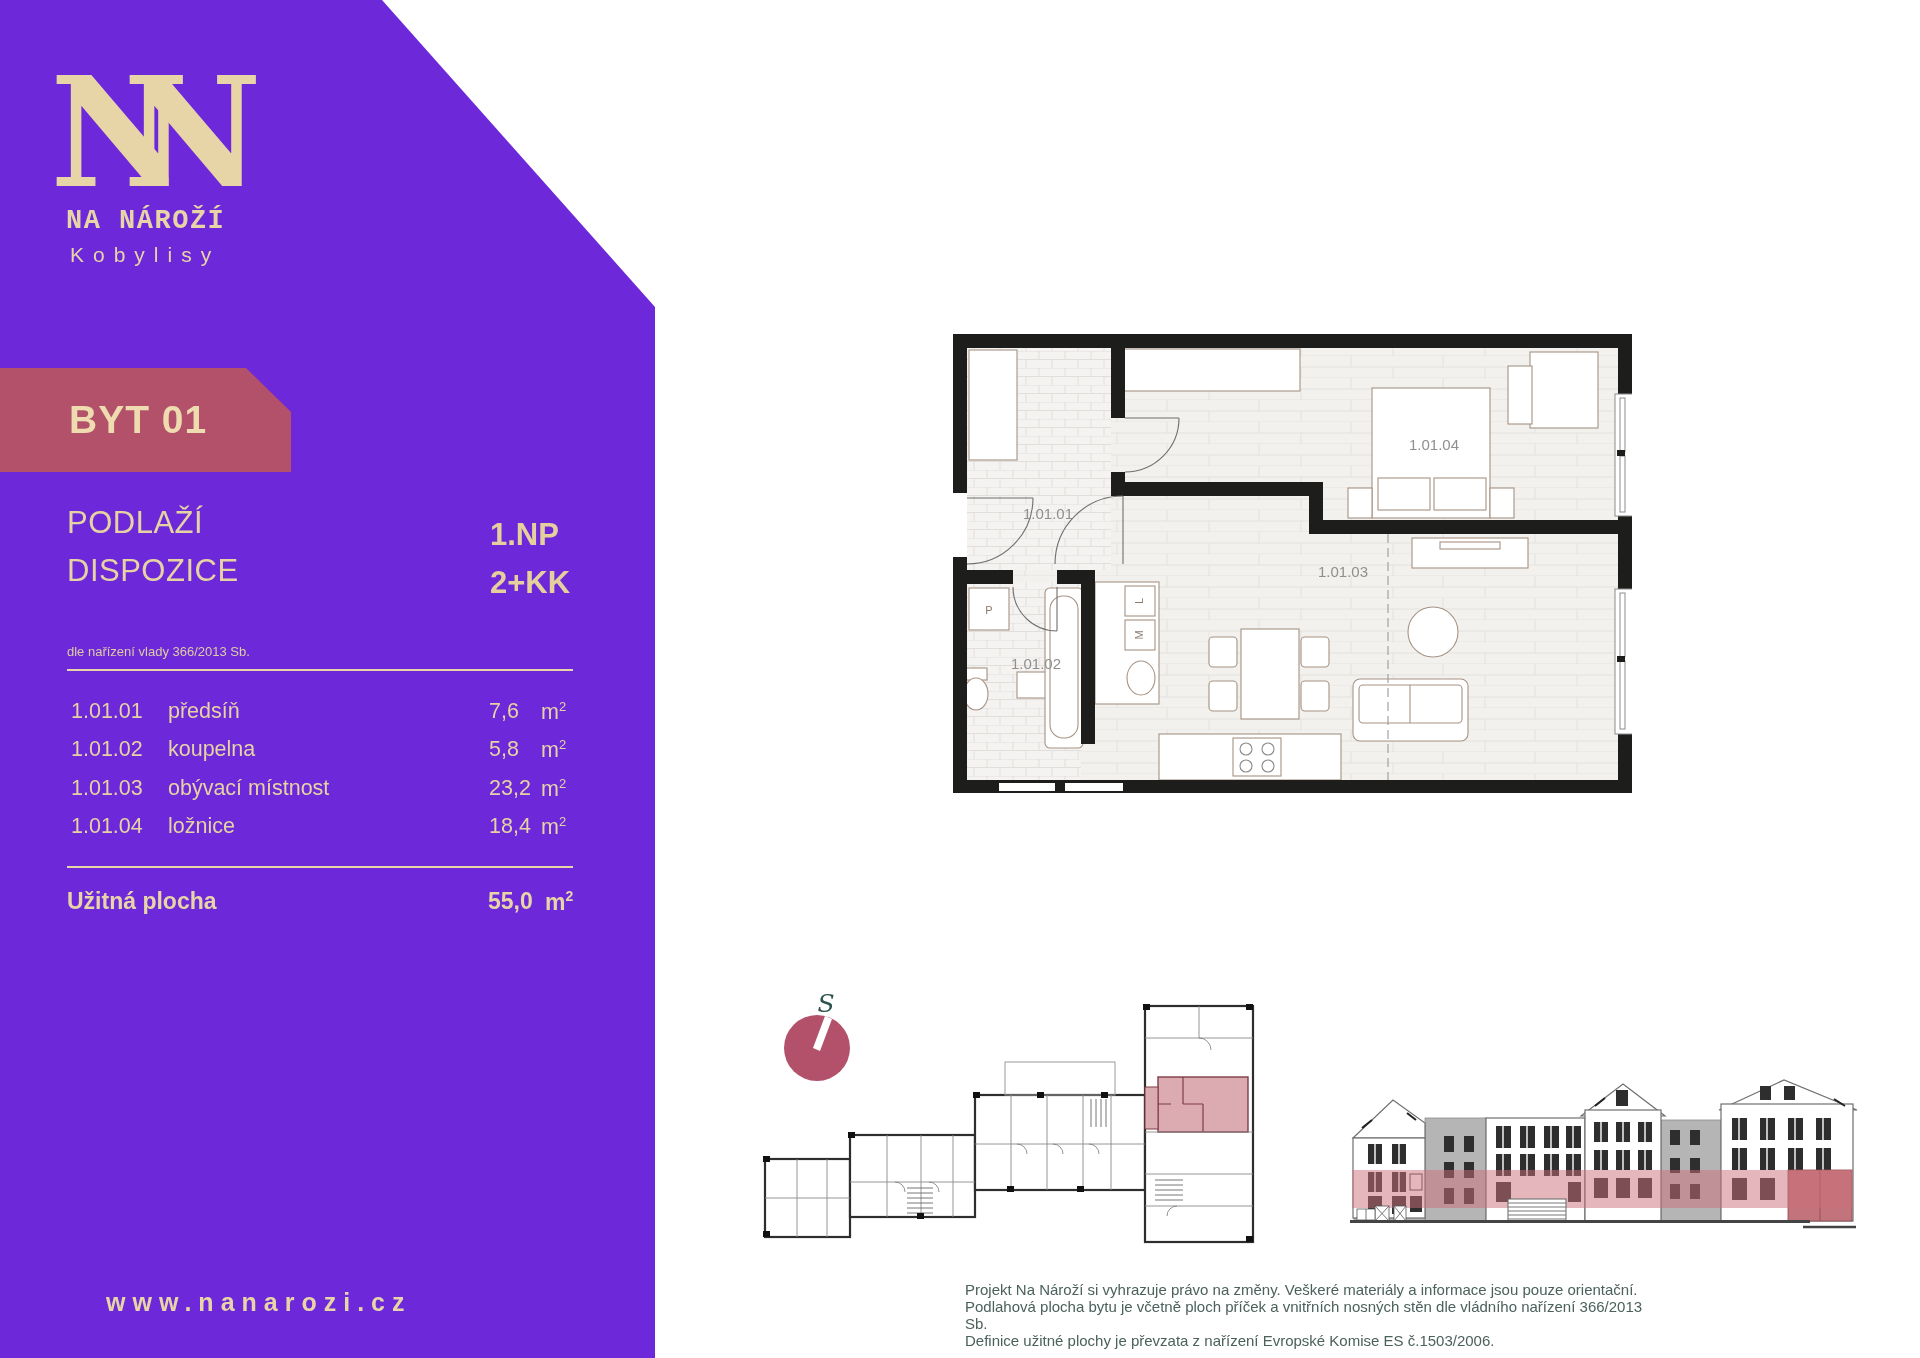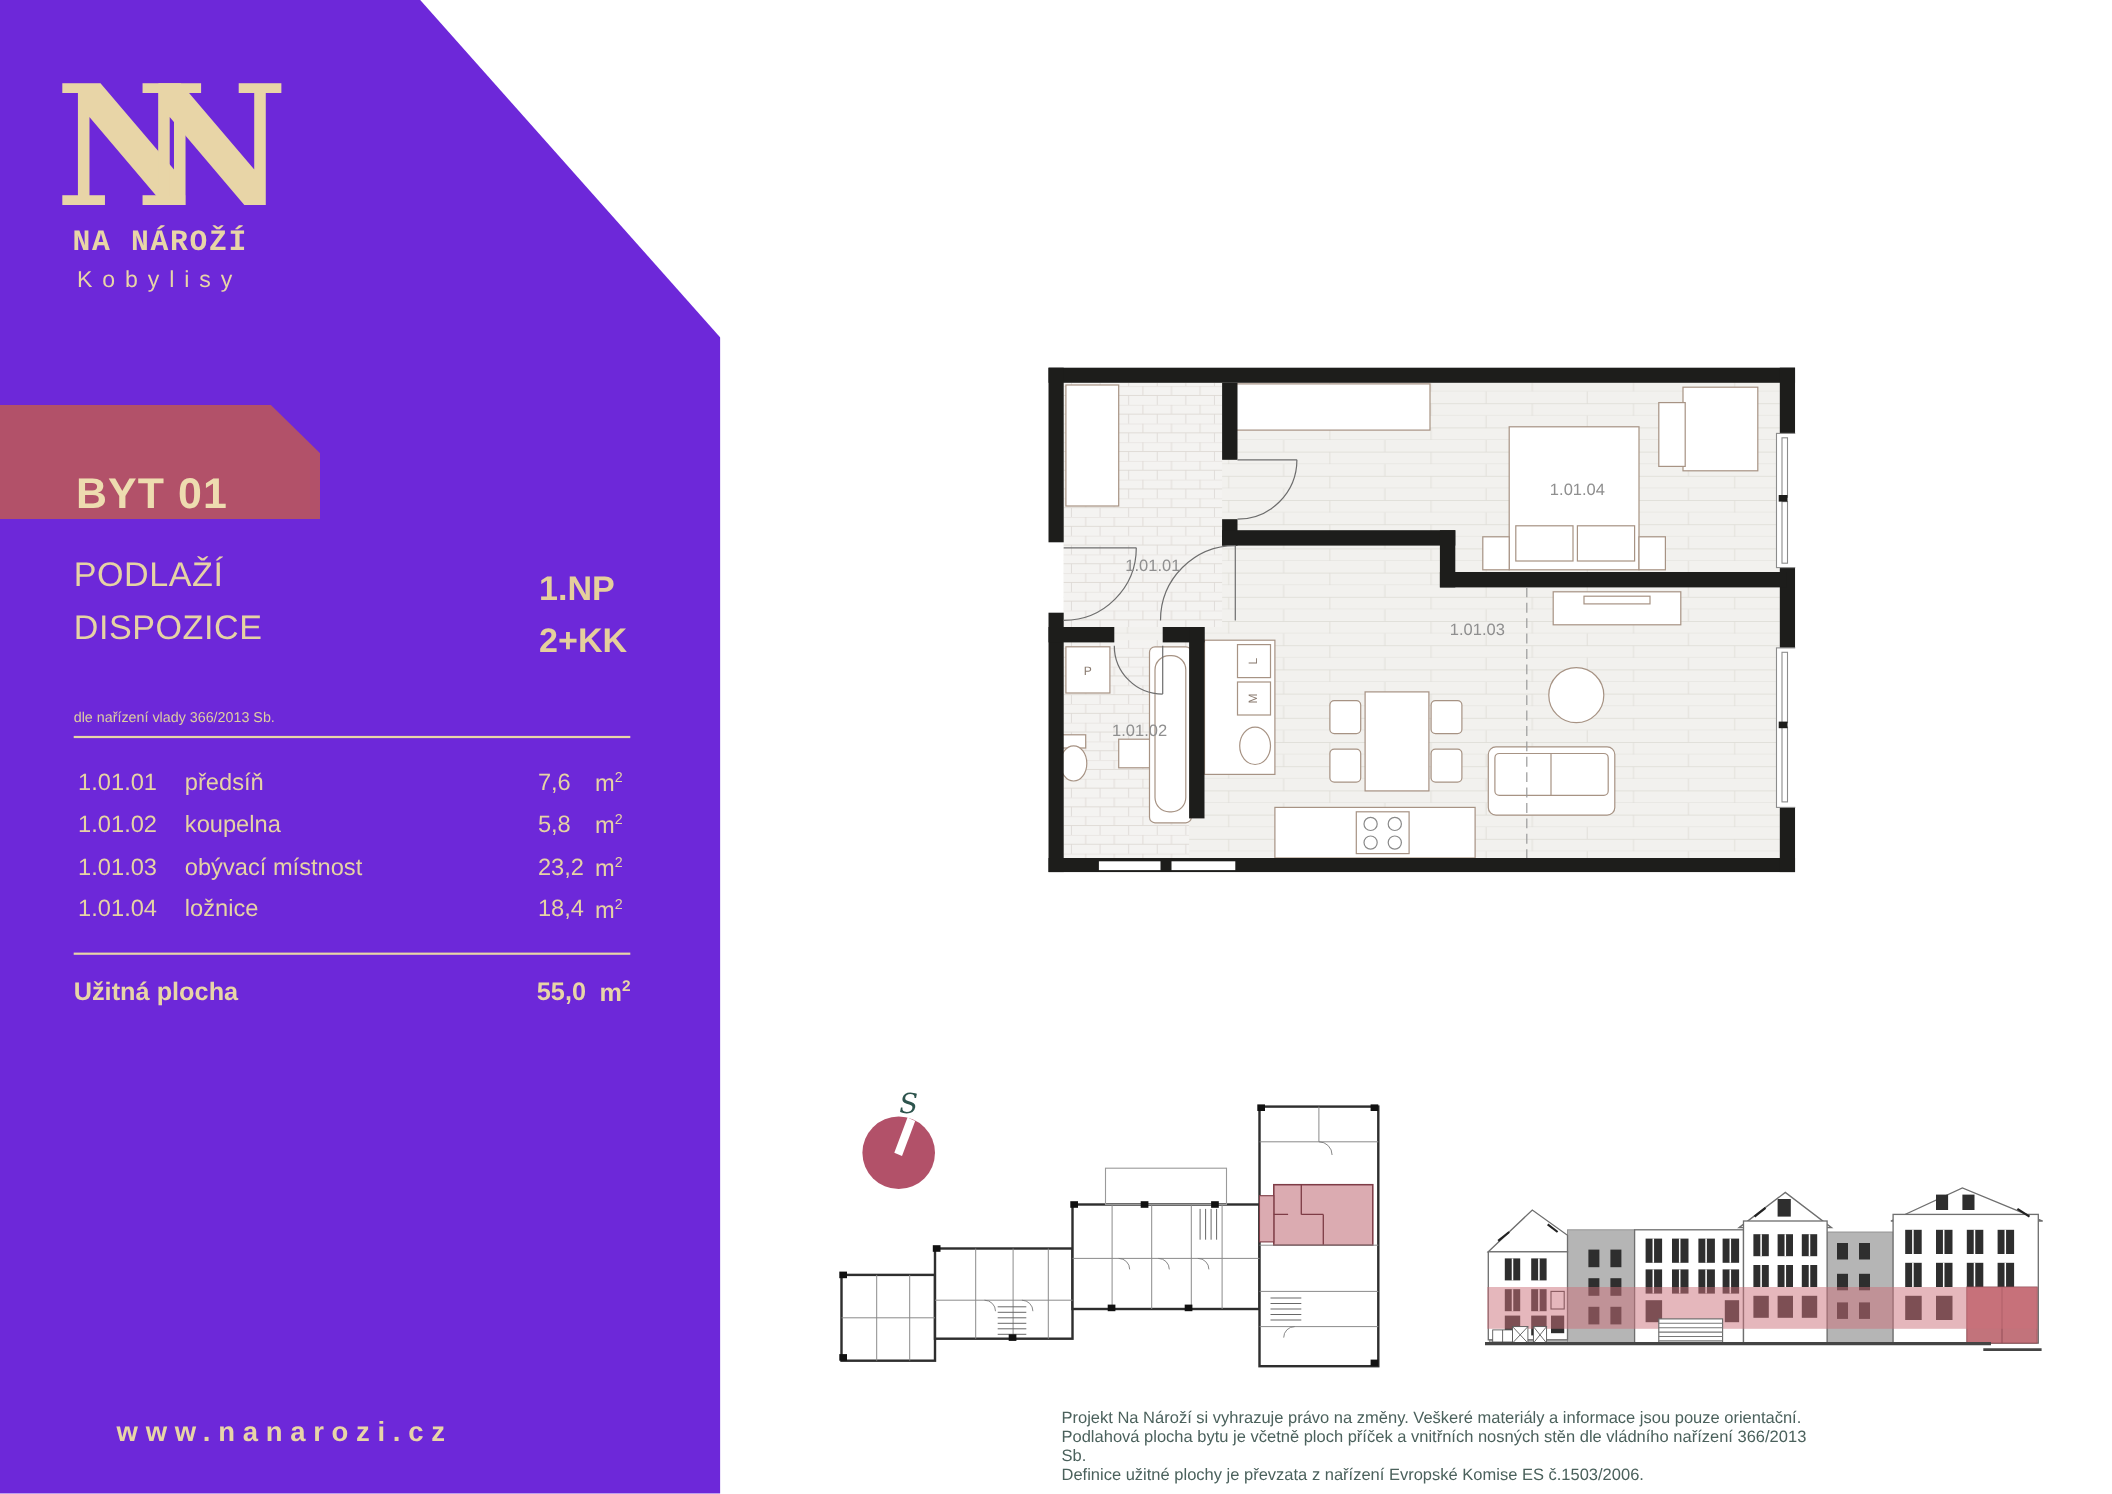--- a/index.html
+++ b/index.html
@@ -24,21 +24,21 @@
     letter-spacing:1.5px;color:#e8d5a7;font-family:Liberation Mono, monospace;
   }
   .brand-sub{
     position:absolute;left:70px;top:243px;font-size:21px;font-weight:400;
     letter-spacing:9px;color:#e8d5a7;
   }
   .badge{
     position:absolute;left:0;top:368px;width:291px;height:104px;
     background:#b25169;
     clip-path:polygon(0 0,246px 0,291px 44px,291px 104px,0 104px);
-    display:flex;align-items:flex-end;
+    display:flex;align-items:center;
   }
   .badge-label{
     margin-left:69px;font-size:39px;font-weight:bold;letter-spacing:1px;color:#eedcb0;
   }
   .srow{position:absolute;left:0;width:578px;height:38px;}
   .srow .lab{position:absolute;left:67px;top:0;font-size:31px;color:#e6d3a4;letter-spacing:.5px;}
   .srow .val{position:absolute;left:490px;top:12px;font-size:31px;font-weight:bold;color:#e5cf9c;}
   .srow .val sup{font-size:19px;}
   .note{position:absolute;left:67px;top:644px;font-size:13px;color:#ddcda2;text-align:right;}
   .rule{position:absolute;left:67px;width:506px;height:2px;background:#e8d5a7;}

